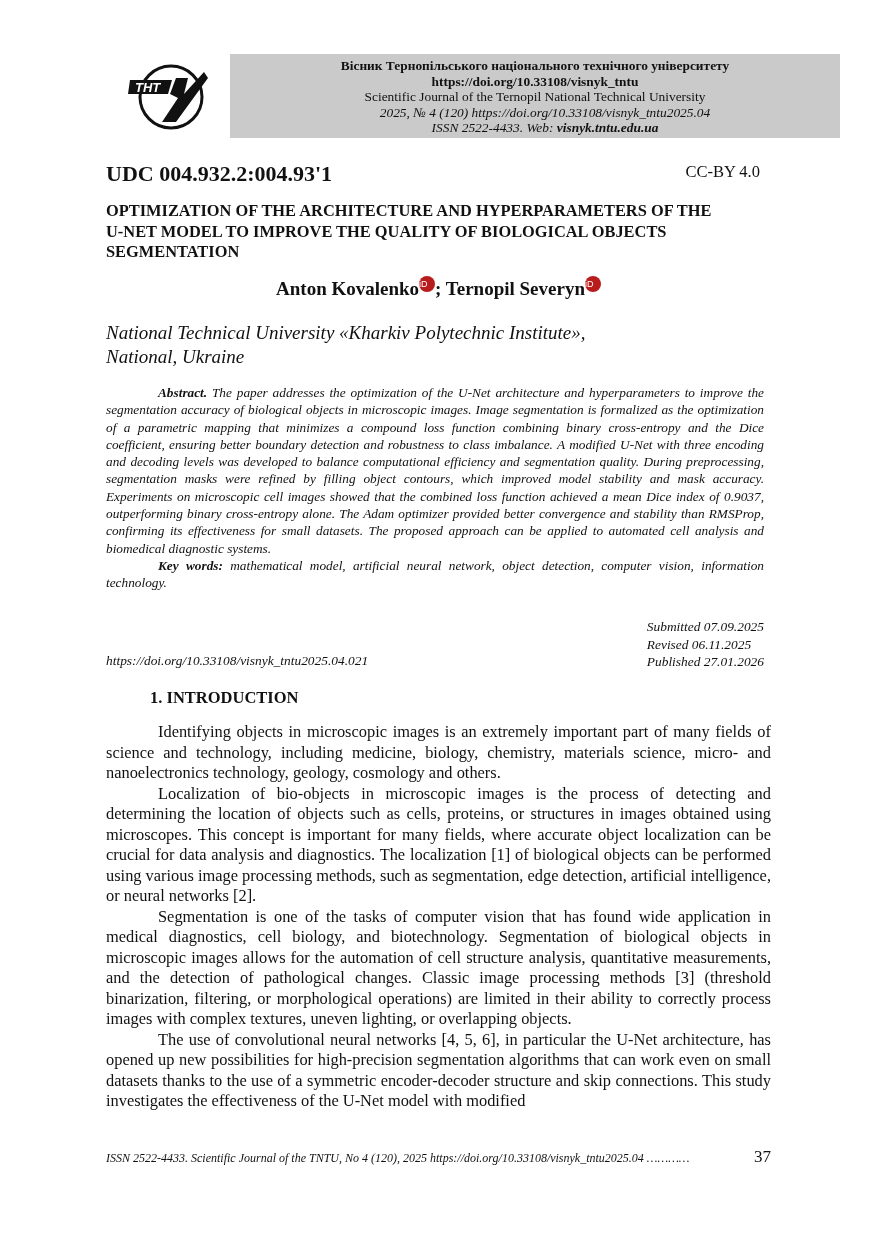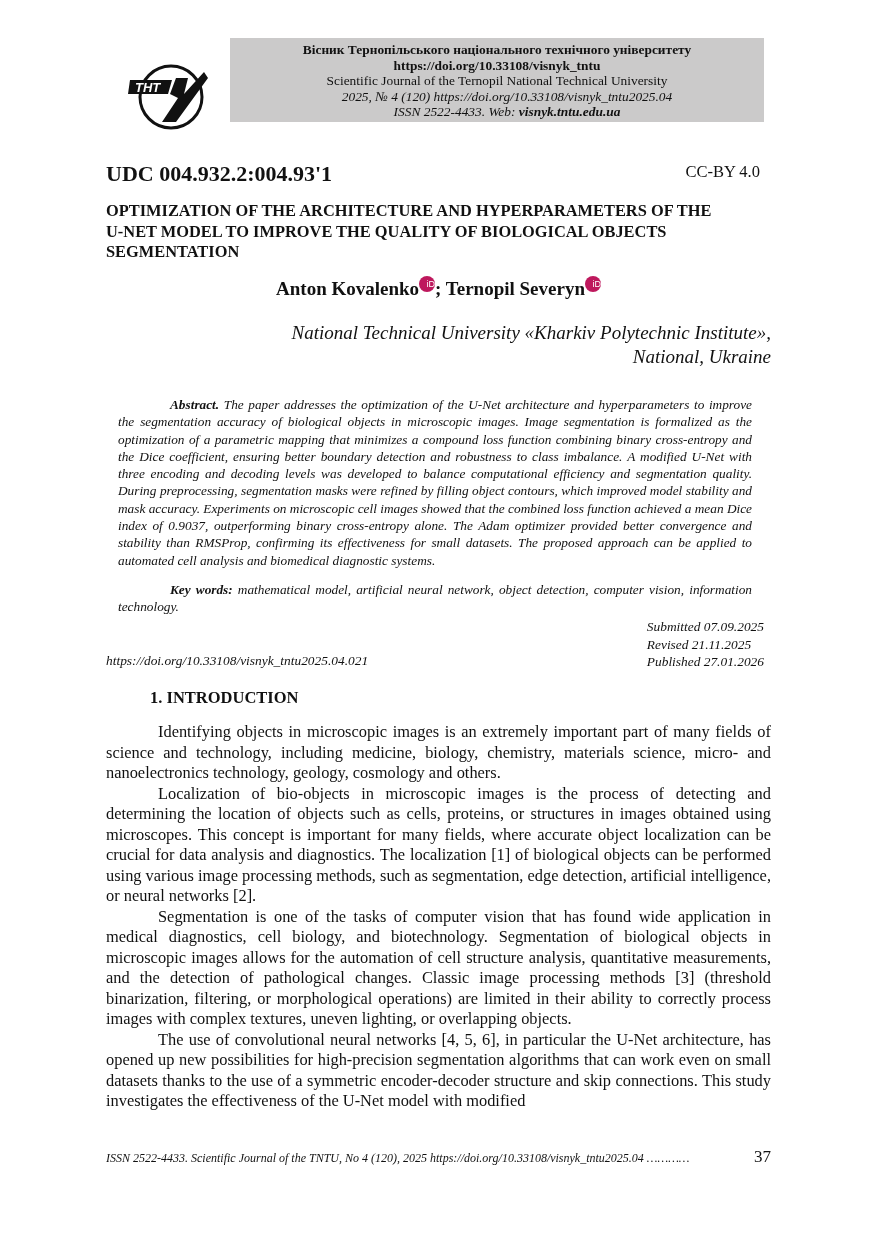--- a/index.html
+++ b/index.html
@@ -1,36 +1,36 @@
 <!DOCTYPE html>
 <html><head>
   <meta charset="utf-8">
   <style>
     html, body { margin:0; padding:0; background:#ffffff; }
     body { width:877px; height:1240px; position:relative; overflow:hidden;
            font-family:"Liberation Serif", serif; color:#111; }
     .abs { position:absolute; }
     #logo { left:126px; top:64px; width:82px; height:66px; }
-    #header-box { left:230px; top:38px; width:534px; height:84px; background:#cbcaca;
+    #header-box { left:230px; top:54px; width:610px; height:84px; background:#cbcaca;
                   text-align:center; font-size:13.4px; line-height:15.6px; padding-top:4px; box-sizing:border-box; }
     #header-box .b { font-weight:bold; }
     #header-box .i { font-style:italic;padding-left:20px; }
     #udc { left:106px; top:161px; font-size:22px; font-weight:bold; }
     #license { right:117px; top:162px; font-size:16.5px; }
     #title { left:106px; top:201px; width:665px; text-align:left; font-weight:bold;
              font-size:16.4px; line-height:20.5px; }
     #authors { left:106px; top:278px; width:665px; text-align:center; font-weight:bold; font-size:19px; }
-    .orcid { display:inline-block; width:16px; height:16px; border-radius:50%; background:#be185d;
+    .orcid { display:inline-block; width:16px; height:16px; border-radius:50%; background:#b91c1c;
              color:#fff; font-family:"Liberation Sans", sans-serif; font-size:9px; font-weight:normal;
-             line-height:16px; text-align:right; vertical-align:top; margin-top:-2px; }
-    #affiliation { left:106px; top:321px; width:665px; text-align:right; font-style:italic;
+             line-height:16px; text-align:left; vertical-align:top; margin-top:-2px; }
+    #affiliation { left:106px; top:321px; width:665px; text-align:left; font-style:italic;
                    font-size:19px; line-height:24px; }
     #abstract { left:106px; top:384px; width:658px; font-style:italic; font-size:13.3px;
                 line-height:17.3px; text-align:justify; }
-    #abstract p { margin:12px; text-indent:52px; }
+    #abstract p { margin:0; text-indent:52px; }
     #abstract .lbl { font-weight:bold; }
     #dates { right:113px; top:618px; font-style:italic; font-size:13.4px; line-height:17.5px; text-align:left; }
     #doi-line { left:106px; top:653px; font-style:italic; font-size:13.4px; }
     #section-heading { left:150px; top:688px; font-weight:bold; font-size:16.5px; }
     #body-text { left:106px; top:722px; width:665px; font-size:16.4px; line-height:20.5px; text-align:justify; }
     #body-text p { margin:0; text-indent:52px; }
     #footer { left:106px; top:1151px; width:665px; font-style:italic; font-size:12px; }
     #footer .pg { font-style:normal; font-size:17px; position:absolute; right:0; top:-4px; }
   </style>
 </head>
@@ -71,21 +71,21 @@
   <div>National, Ukraine</div>
 </div>
 
 <div id="abstract" class="abs">
   <p><span class="lbl">Abstract.</span><span> The paper addresses the optimization of the U-Net architecture and hyperparameters to improve the segmentation accuracy of biological objects in microscopic images. Image segmentation is formalized as the optimization of a parametric mapping that minimizes a compound loss function combining binary cross-entropy and the Dice coefficient, ensuring better boundary detection and robustness to class imbalance. A modified U-Net with three encoding and decoding levels was developed to balance computational efficiency and segmentation quality. During preprocessing, segmentation masks were refined by filling object contours, which improved model stability and mask accuracy. Experiments on microscopic cell images showed that the combined loss function achieved a mean Dice index of 0.9037, outperforming binary cross-entropy alone. The Adam optimizer provided better convergence and stability than RMSProp, confirming its effectiveness for small datasets. The proposed approach can be applied to automated cell analysis and biomedical diagnostic systems.</span></p>
   <p><span class="lbl">Key words:</span><span> mathematical model, artificial neural network, object detection, computer vision, information technology.</span></p>
 </div>
 
 <div id="dates" class="abs">
   <div>Submitted 07.09.2025</div>
-  <div>Revised 21.11.2025</div>
+  <div>Revised 06.11.2025</div>
   <div>Published 27.01.2026</div>
 </div>
 
 <div id="doi-line" class="abs">https://doi.org/10.33108/visnyk_tntu2025.04.021</div>
 
 <div id="section-heading" class="abs">1. INTRODUCTION</div>
 
 <div id="body-text" class="abs">
   <p>Identifying objects in microscopic images is an extremely important part of many fields of science and technology, including medicine, biology, chemistry, materials science, micro- and nanoelectronics technology, geology, cosmology and others.</p>
   <p>Localization of bio-objects in microscopic images is the process of detecting and determining the location of objects such as cells, proteins, or structures in images obtained using microscopes. This concept is important for many fields, where accurate object localization can be crucial for data analysis and diagnostics. The localization [1] of biological objects can be performed using various image processing methods, such as segmentation, edge detection, artificial intelligence, or neural networks [2].</p>

